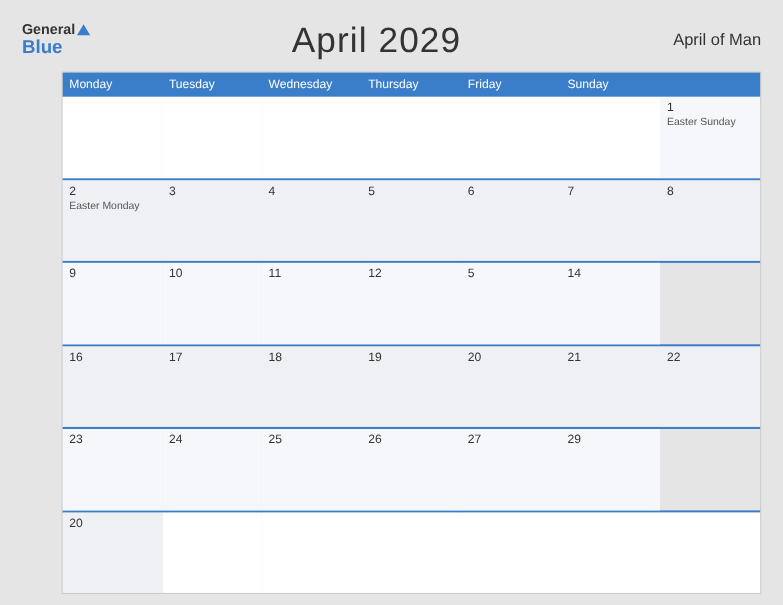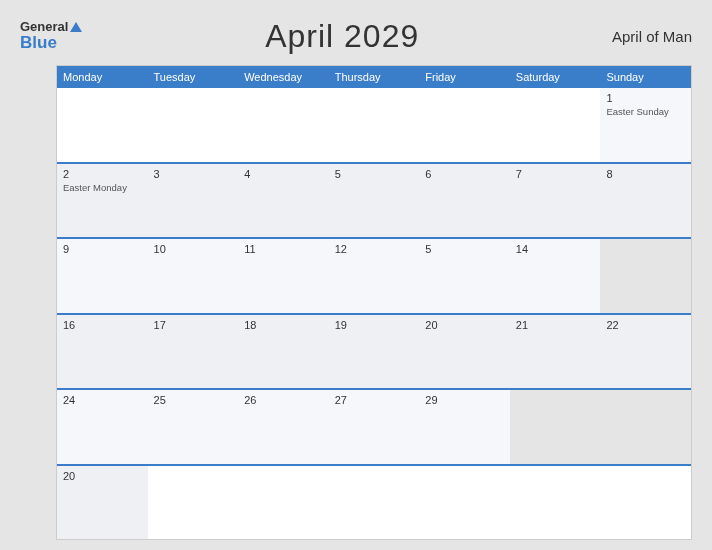--- a/index.html
+++ b/index.html
@@ -157,21 +157,20 @@
     <div class="region">April of Man</div>
   </div>
 
   <div class="calendar">
     <div class="day-headers">
     <div class="day-header">Monday</div>
         <div class="day-header">Tuesday</div>
         <div class="day-header">Wednesday</div>
         <div class="day-header">Thursday</div>
         <div class="day-header">Friday</div>
-        <div class="day-header">Saturday</div>
         <div class="day-header">Sunday</div>
       </div>
     <div class="weeks">
     <div class="week-row even">
           <div class="day-cell empty"></div>
           <div class="day-cell empty"></div>
           <div class="day-cell empty"></div>
           <div class="day-cell empty"></div>
           <div class="day-cell empty"></div>
           <div class="day-cell empty"></div>
@@ -241,20 +240,23 @@
             <span class="day-num">20</span>
           </div>
           <div class="day-cell">
             <span class="day-num">21</span>
           </div>
           <div class="day-cell">
             <span class="day-num">22</span>
           </div>
         </div>
         <div class="week-row even">
+          <div class="day-cell">
+            <span class="day-num">23</span>
+          </div>
           <div class="day-cell">
             <span class="day-num">24</span>
           </div>
           <div class="day-cell">
             <span class="day-num">25</span>
           </div>
           <div class="day-cell">
             <span class="day-num">26</span>
           </div>
           <div class="day-cell">

